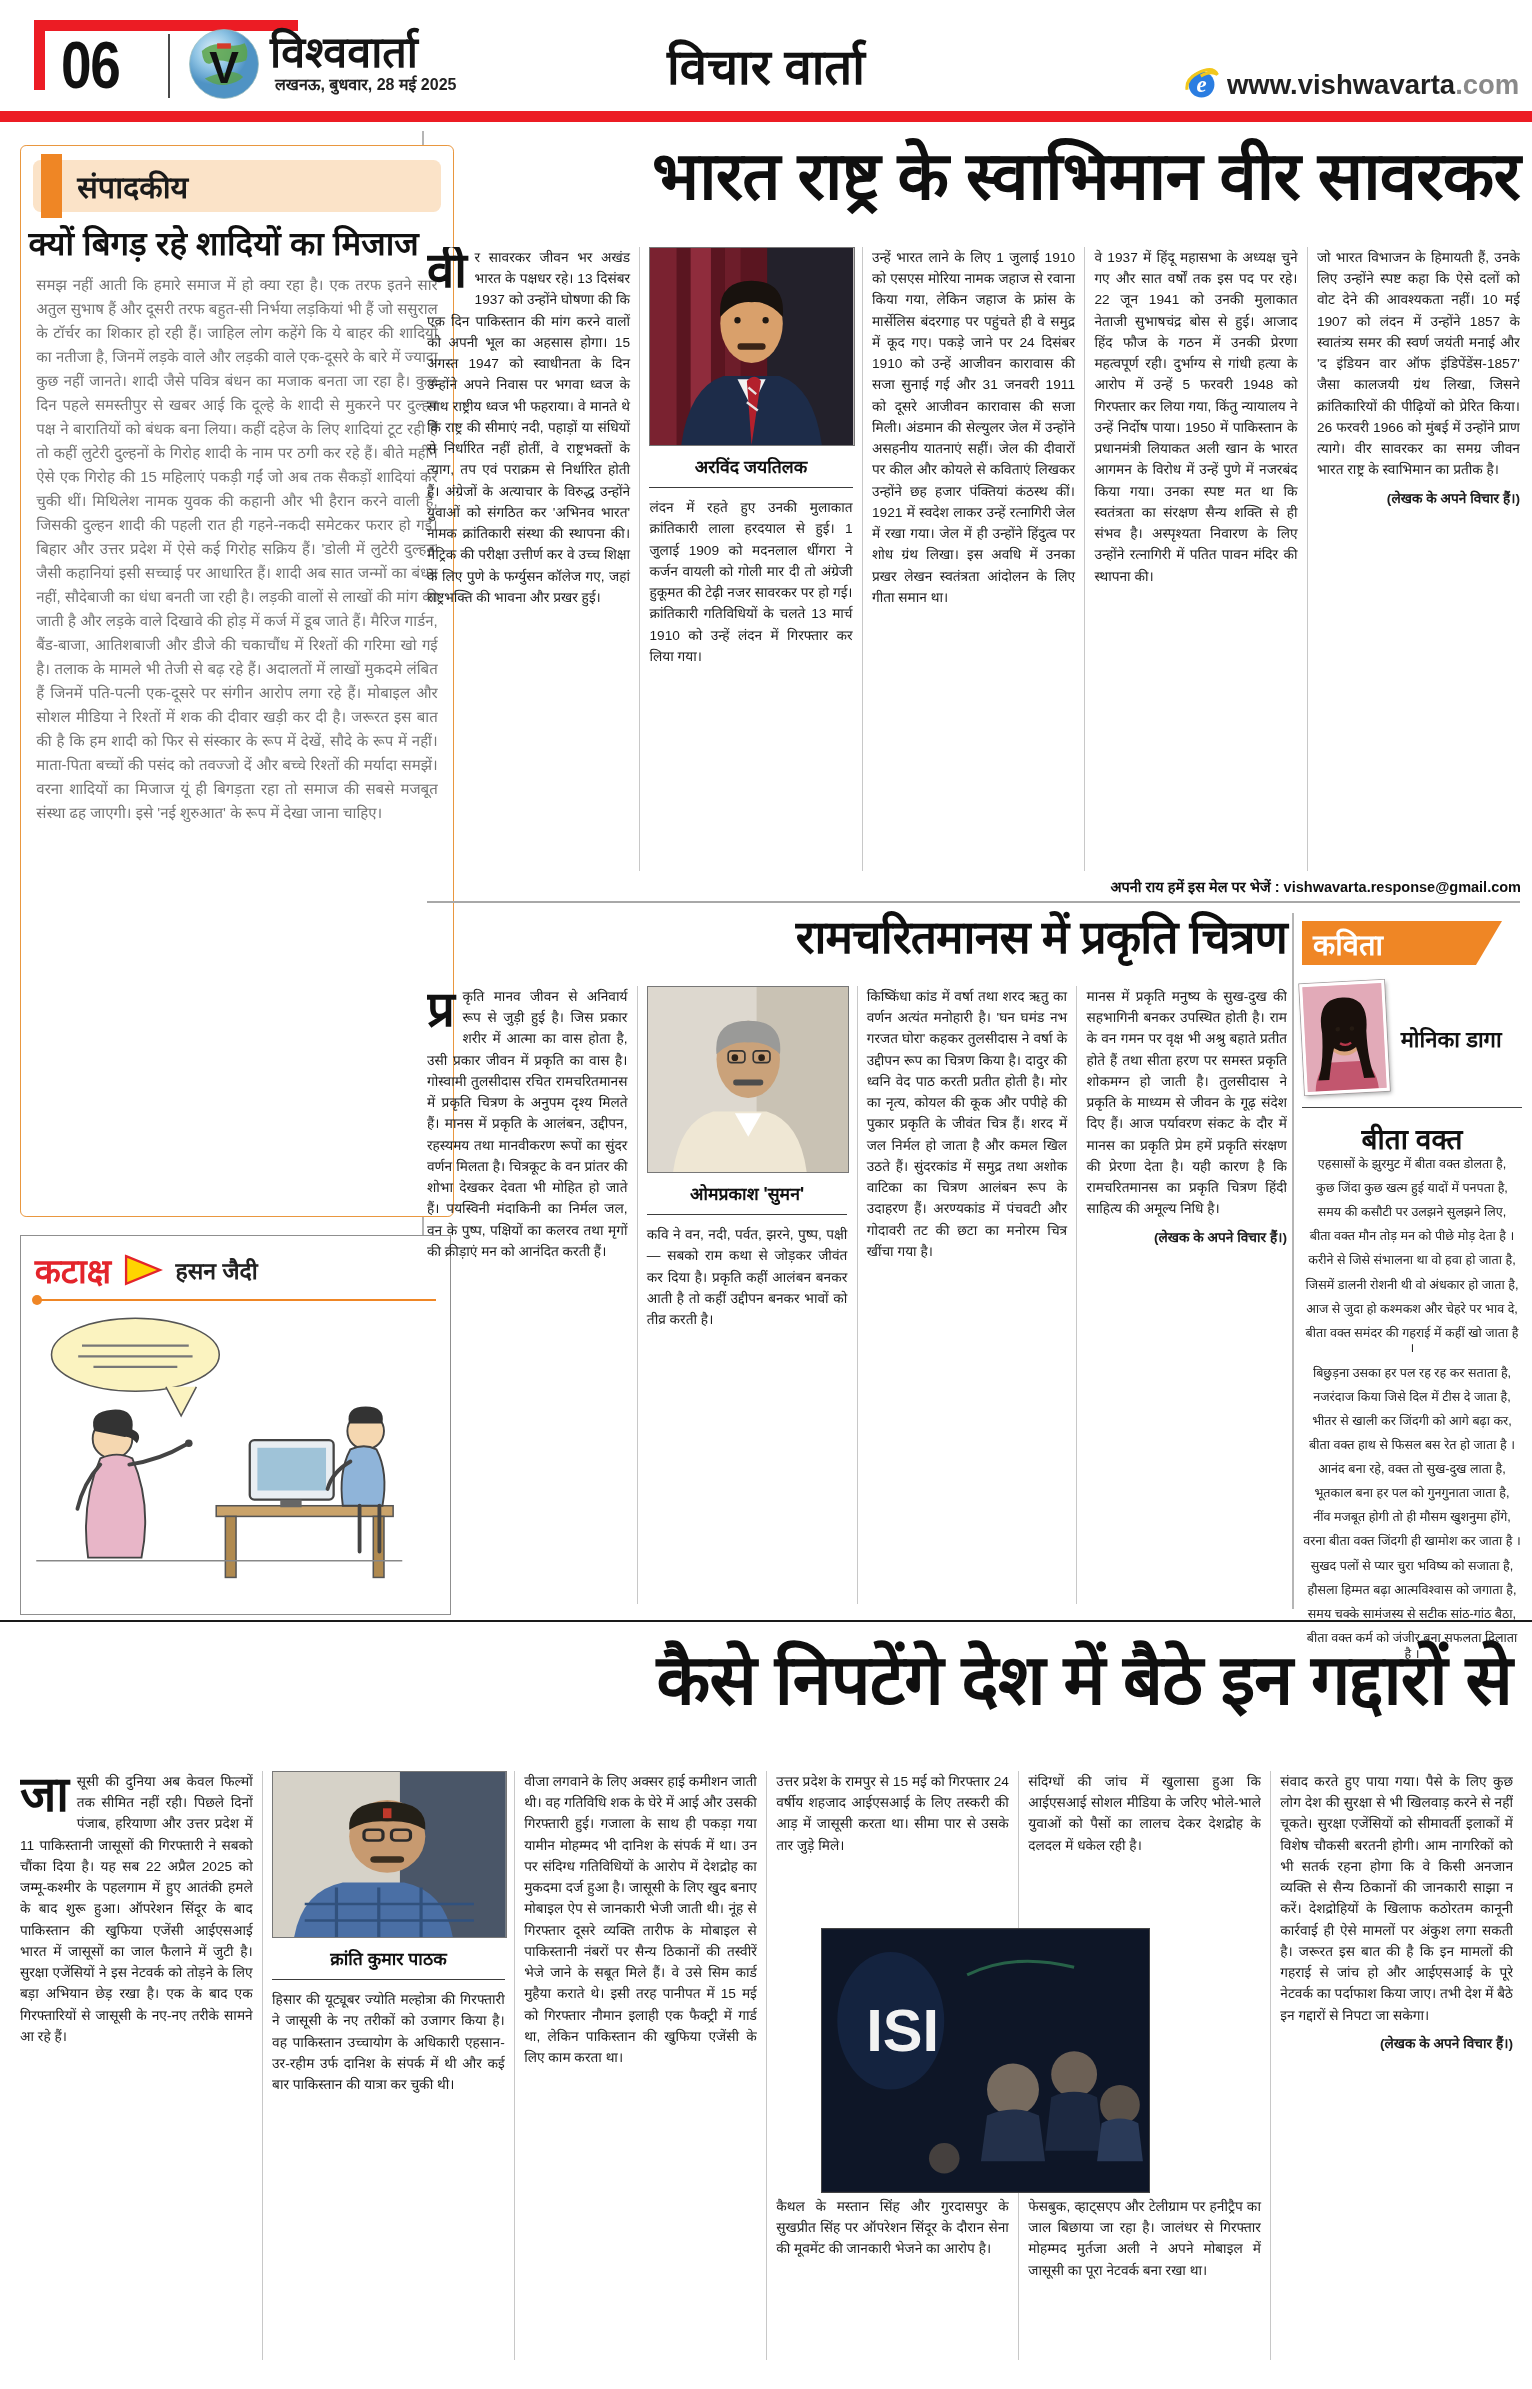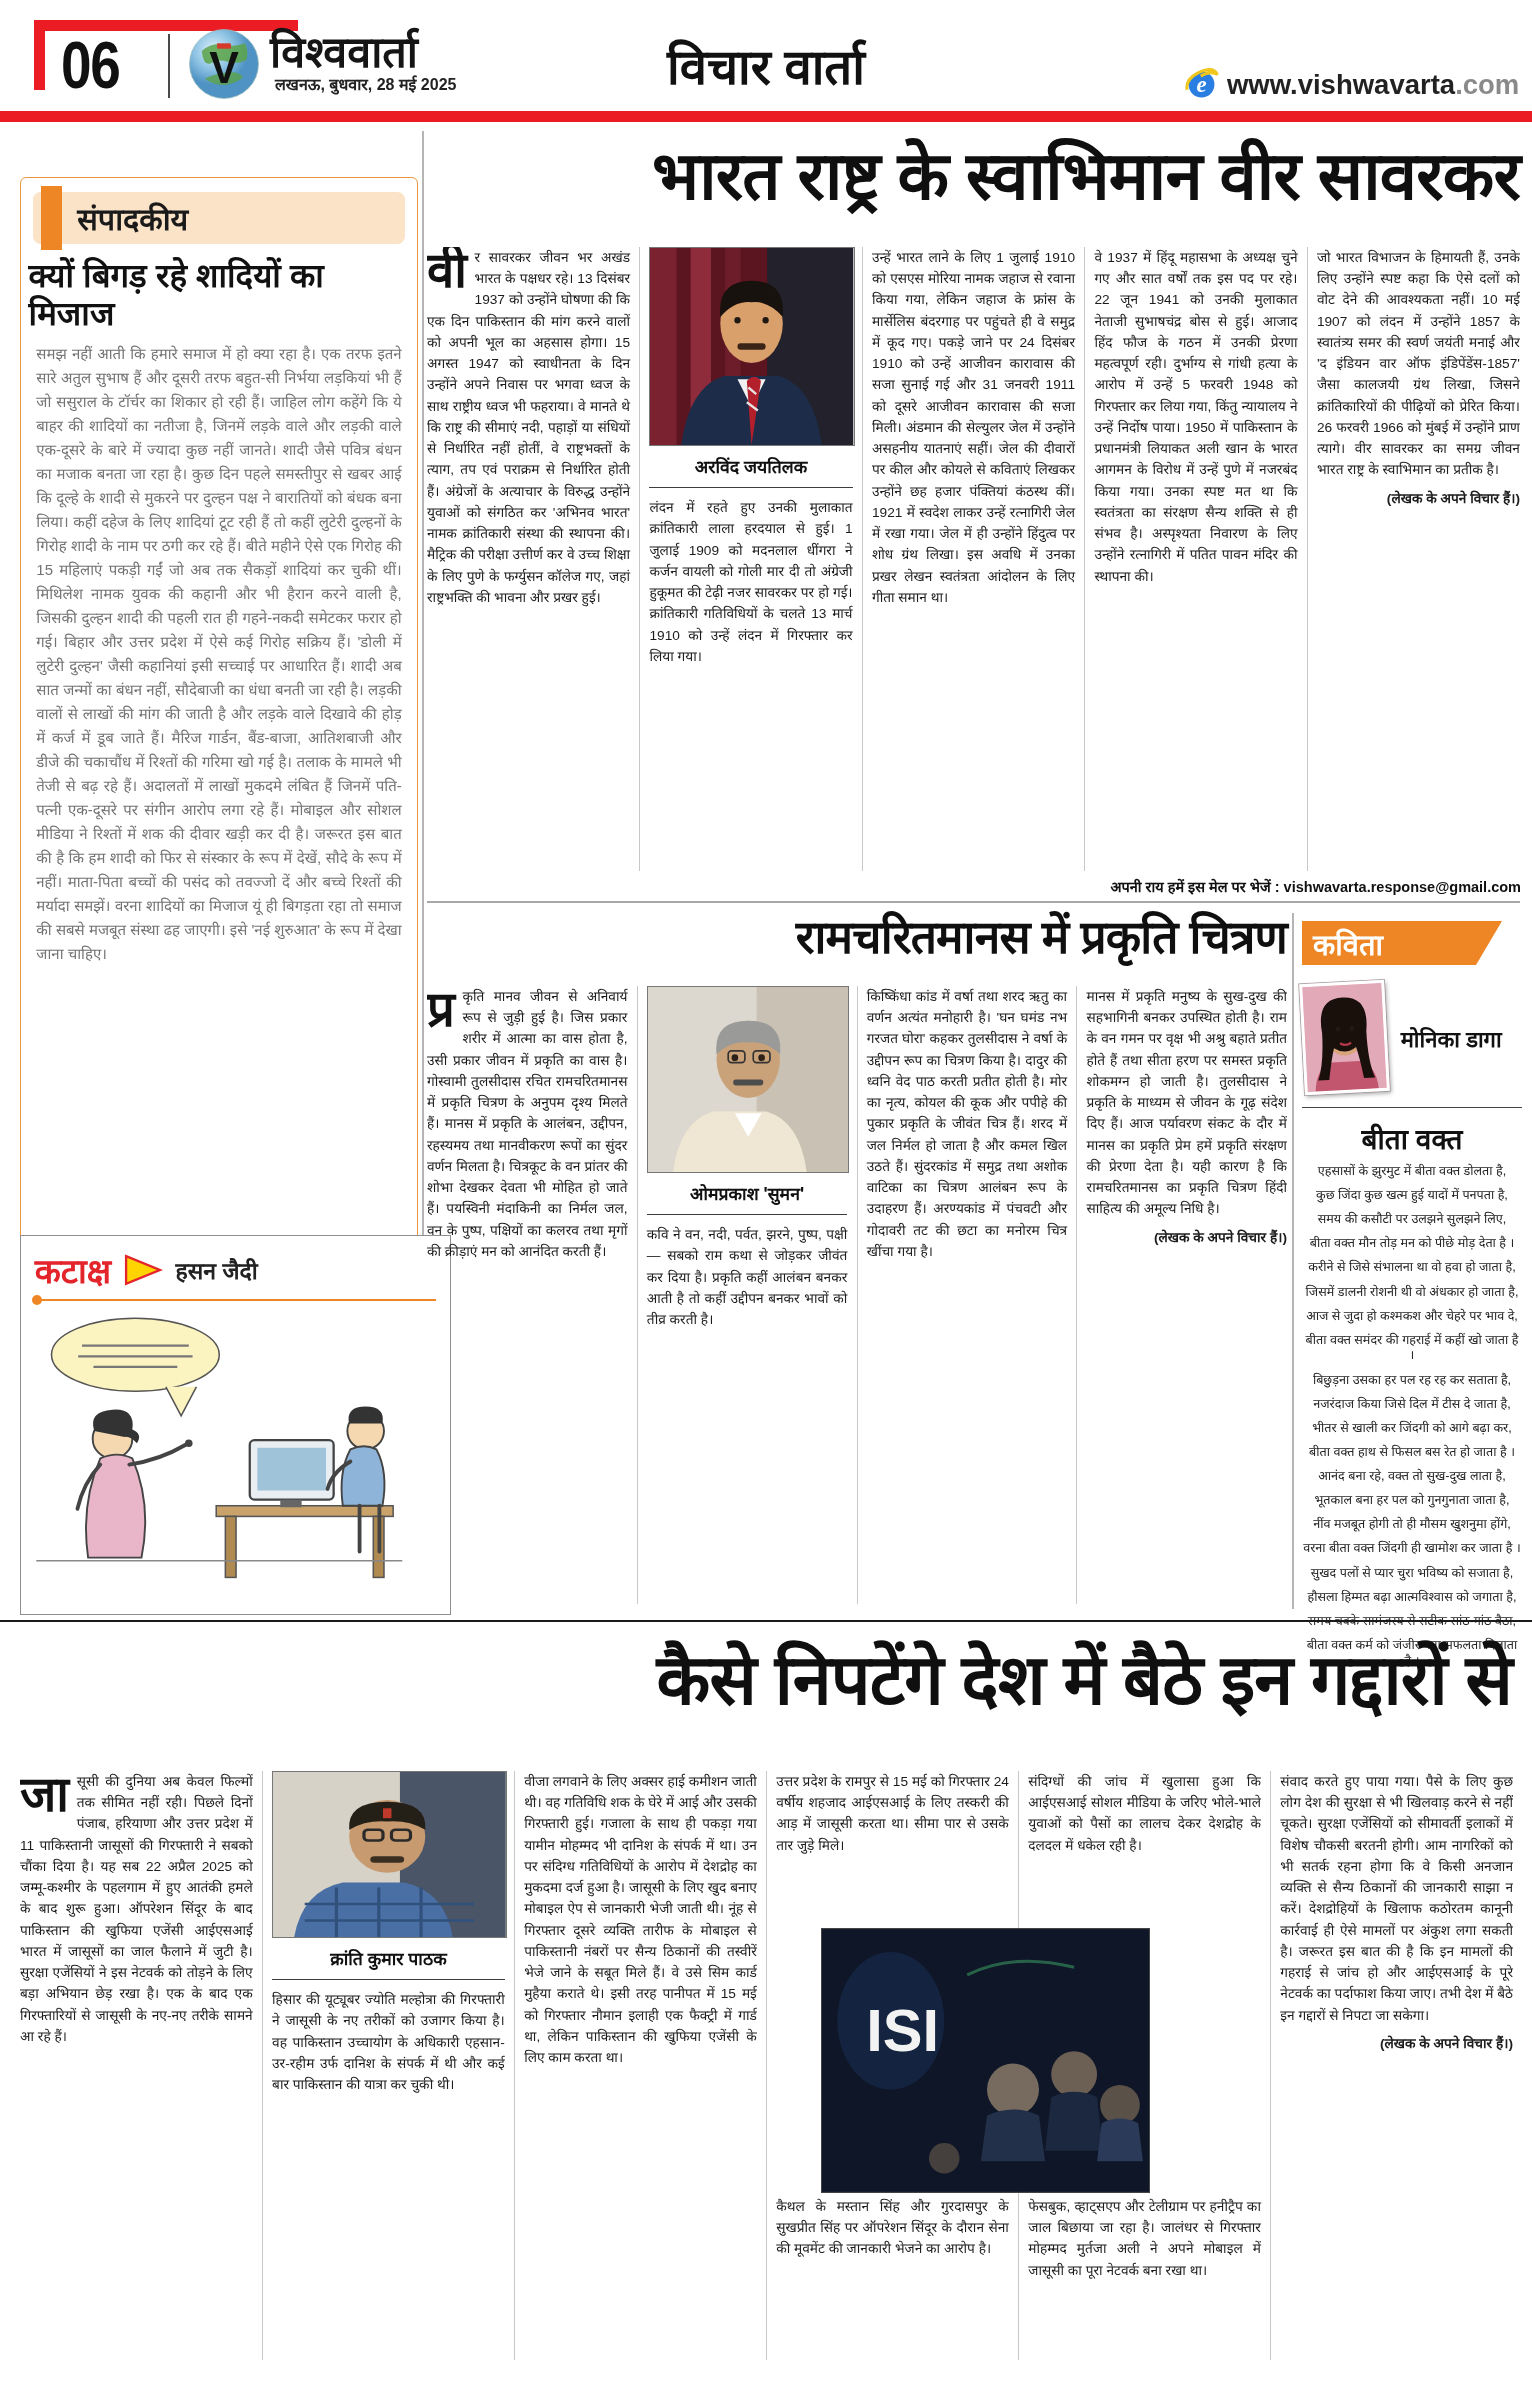--- a/index.html
+++ b/index.html
@@ -15,21 +15,21 @@
   .logo{left:188px;top:27.5px;width:72px;height:72px;}
   .masthead{left:270px;top:21.4px;font-size:43px;font-weight:800;color:#151515;}
   .dateline{left:275px;top:73px;font-size:16px;font-weight:bold;color:#222;}
   .edition-title{left:537px;top:32px;width:458px;text-align:center;font-size:49px;font-weight:800;color:#111;}
   .website{right:13.7px;top:67px;display:flex;align-items:center;gap:7.6px;}
   .website .url{font-size:27.5px;font-weight:bold;color:#222;}
   .website .tld{color:#8a8a8a;}
   .head-rule{left:0;top:111px;width:1533px;height:10.7px;background:#ec1c24;}
   .v-sep{background:#b5b5b5;width:1.5px;}
   
-  .edit-box{left:20px;top:145px;width:398px;height:1072px;border:1.5px solid #e9973f;border-radius:6.1px;background:#fff;box-sizing:border-box;margin-top:32px;}
+  .edit-box{left:20px;top:145px;width:434px;height:1072px;border:1.5px solid #e9973f;border-radius:6.1px;background:#fff;box-sizing:border-box;}
   .edit-label-bar{margin:13.7px 12.2px 4.6px 12.2px;background:#fbe3c8;border-radius:7.6px;height:52px;display:flex;align-items:center;position:relative;}
   .edit-square{position:absolute;left:7.6px;top:-6.1px;width:21.4px;height:64px;background:#ef8625;}
   .edit-label{margin-left:44px;font-size:30.5px;font-weight:800;color:#1a1a1a;}
   .edit-headline{text-align:left;font-size:33px;font-weight:800;margin:13.7px 7.6px 9.2px;color:#111;line-height:1.15;}
   .edit-body{margin:6.1px 15.3px;font-size:15px;line-height:1.6;text-align:justify;color:#737373;height:863px;overflow:hidden;}
   
   .cartoon-box{left:20px;top:1235px;width:431px;height:380px;border:1.5px solid #8f8f8f;background:#fff;box-sizing:border-box;}
   .cartoon-head{display:flex;align-items:center;gap:12.2px;padding:10.7px 13.7px 4.6px;}
   .cartoon-label{font-size:34px;font-weight:800;color:#e3242b;}
   .cartoon-artist{font-size:23px;font-weight:bold;color:#222;}
@@ -57,21 +57,21 @@
   .mid-cols{left:427px;top:986px;width:860px;height:618px;}
   
   .poem{left:1302px;top:921px;width:220px;}
   .poem-banner{width:200px;height:44px;background:#ef8625;clip-path:polygon(0 0,100% 0,87% 100%,0 100%);display:flex;align-items:center;}
   .poem-banner span{color:#fff;font-size:29px;font-weight:800;padding-left:11px;}
   .poet-row{display:flex;align-items:center;gap:13.7px;margin-top:17px;}
   .poet-photo{width:79px;height:105px;transform:rotate(-3deg);border:3.1px solid #fff;box-shadow:0 0 0 0.8px #999,1.5px 2.3px 4.6px rgba(0,0,0,.35);background:#e8b4c0;}
   .poet-name{font-size:22px;font-weight:800;color:#111;}
   .poem-hr{height:1.5px;background:#444;margin:13.7px 0 10.7px;}
   .poem-title{text-align:center;font-size:28px;font-weight:800;color:#111;}
-  .poem-lines{margin-top:7px;}
+  .poem-lines{margin-top:0;}
   .poem-line{text-align:center;font-size:12.6px;color:#222;margin-bottom:8.4px;line-height:1.25;}
   
   .bottom-rule{left:0;top:1620px;width:1533px;height:2.3px;background:#1a1a1a;}
   .bottom-headline{left:0;top:1643px;width:1512px;font-size:70px;}
   .bottom-cols{left:20px;top:1771px;width:1493px;height:589px;}
   .isi-photo{left:821px;top:1928px;width:327px;height:263px;border:0.8px solid #444;}
 </style>
 </head>
 <body>
 

